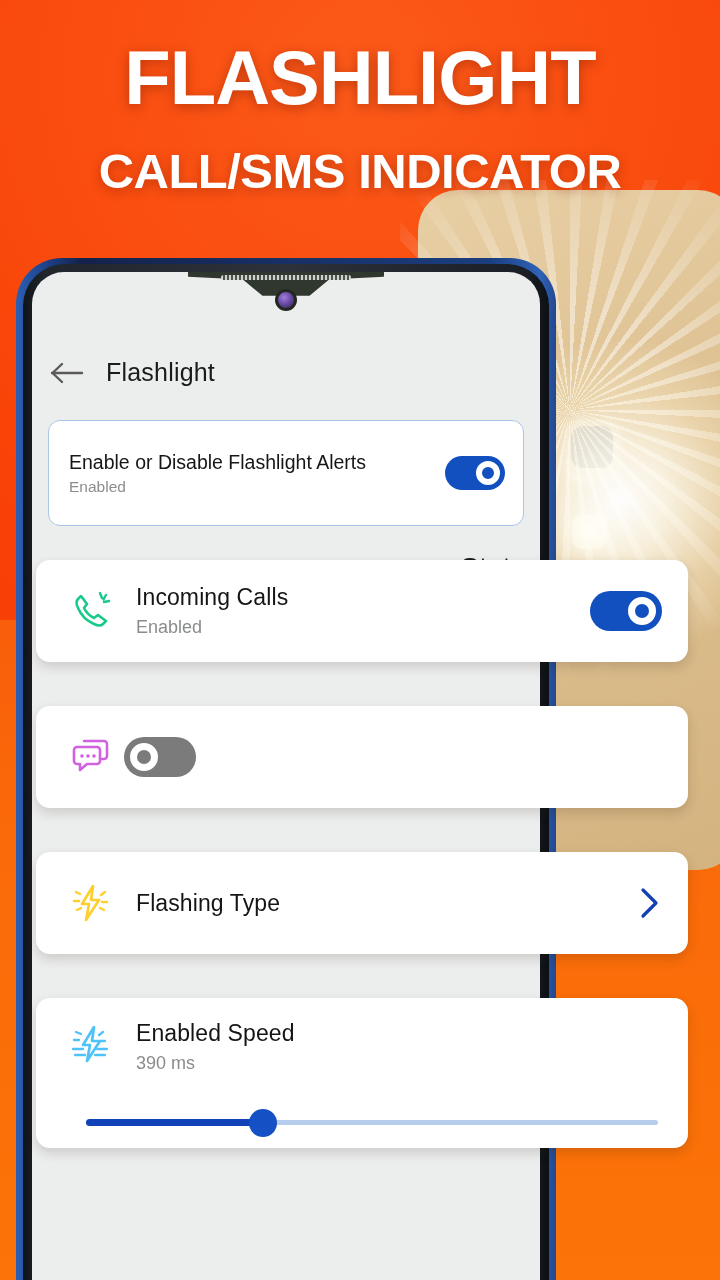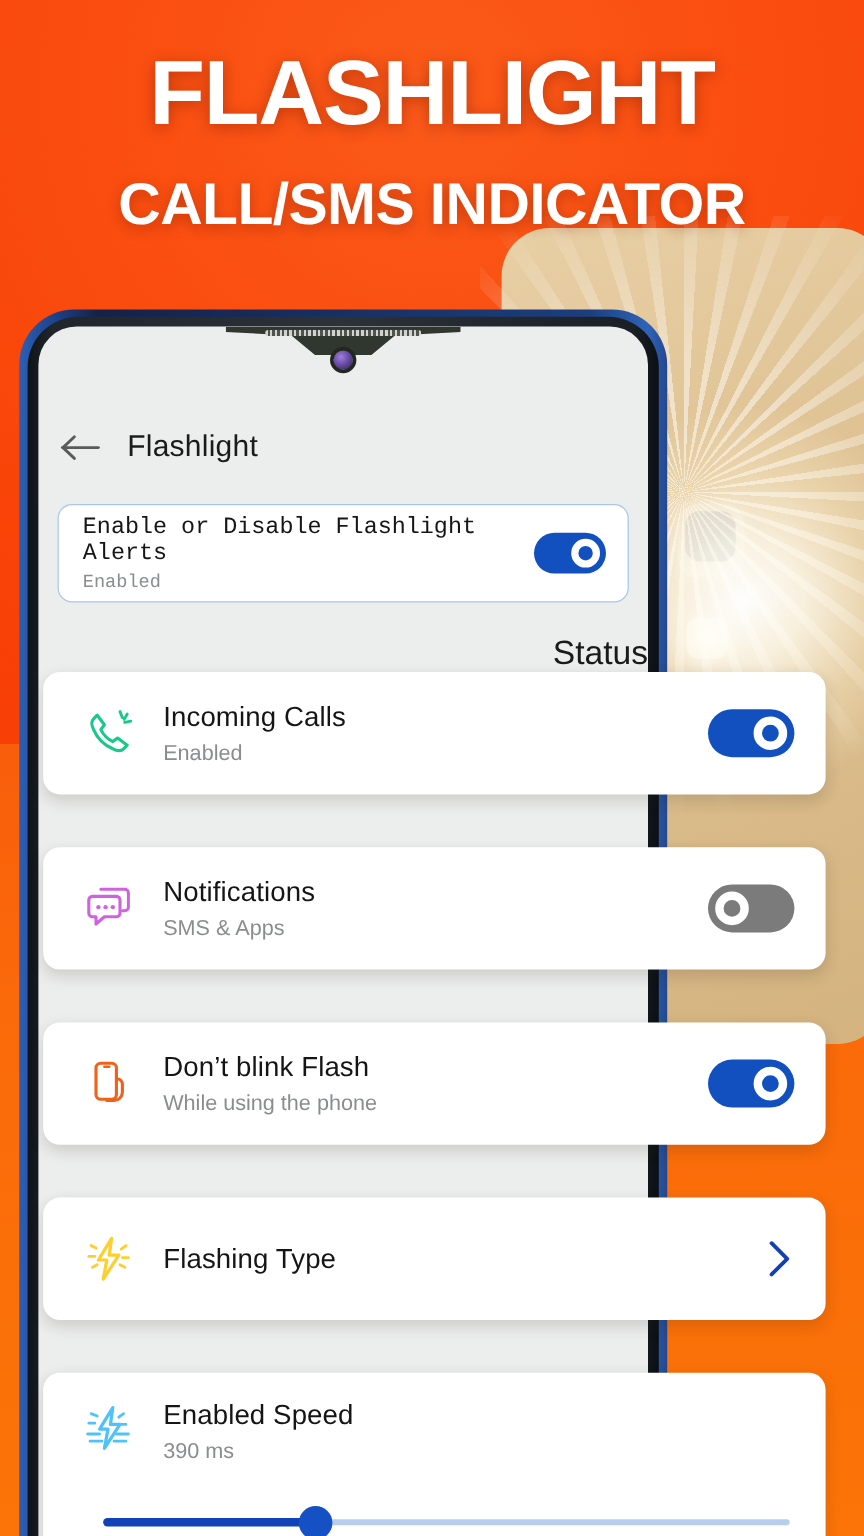--- a/index.html
+++ b/index.html
@@ -198,29 +198,28 @@
   }
   .back-arrow { width: 34px; height: 24px; flex: none; cursor: pointer; }
   .appbar-title {
     font-size: 25px;
     color: #1b1b1b;
     letter-spacing: 0.2px;
   }
 
   .enable-card {
     margin: 33px 16px 0 16px;
-    height: 82px;
+    height: 106px;
     background: #ffffff;
     border: 1.6px solid #a9c6e8;
     border-radius: 12px;
     display: flex;
     align-items: center;
     justify-content: space-between;
     padding: 0 18px 0 20px;
-    font-family: Liberation Mono, monospace;
   }
   .enable-title { font-size: 19.5px; color: #161616; }
   .enable-sub { font-size: 15.5px; color: #8b8d8f; margin-top: 4px; }
 
   .status-heading {
     margin: 26px 0 0 32px;
     font-size: 28px;
     color: #1a1a1a;
     text-align: right;
   }
@@ -408,45 +407,25 @@
     <div class="card">
       <div class="card-icon">
         <svg viewBox="0 0 48 48" width="48" height="48">
           <path d="M17 8h20a3 3 0 013 3v12a3 3 0 01-3 3h-2" fill="none" stroke="#d062e0" stroke-width="2.5" stroke-linecap="round"></path>
           <path d="M10 14h20a3 3 0 013 3v11a3 3 0 01-3 3H20l-7 6v-6h-3a3 3 0 01-3-3V17a3 3 0 013-3z" fill="none" stroke="#d062e0" stroke-width="2.6" stroke-linejoin="round"></path>
           <circle cx="15" cy="23" r="1.8" fill="#d062e0"></circle>
           <circle cx="21" cy="23" r="1.8" fill="#d062e0"></circle>
           <circle cx="27" cy="23" r="1.8" fill="#d062e0"></circle>
         </svg>
       </div>
-      <div class="card-texts">
-        <div class="card-title">Notifications</div>
-        <div class="card-sub">SMS &amp; Apps</div>
-      </div>
       <div class="toggle off">
         <div class="knob"></div>
       </div>
     </div>
 
-    <div class="card">
-      <div class="card-icon">
-        <svg viewBox="0 0 48 48" width="48" height="48">
-          <rect x="13" y="7" width="17" height="30" rx="4" fill="none" stroke="#f2601a" stroke-width="2.6"></rect>
-          <path d="M20 10h4" stroke="#f2601a" stroke-width="2.2" stroke-linecap="round"></path>
-          <path d="M30 20c3 0 5 2 5 5v6c0 4-3 7-7 7h-6" fill="none" stroke="#f2601a" stroke-width="2.6" stroke-linecap="round"></path>
-        </svg>
-      </div>
-      <div class="card-texts">
-        <div class="card-title">Don’t blink Flash</div>
-        <div class="card-sub">While using the phone</div>
-      </div>
-      <div class="toggle on">
-        <div class="knob"></div>
-      </div>
-    </div>
 
     <div class="card">
       <div class="card-icon">
         <svg viewBox="0 0 48 48" width="48" height="48">
           <path d="M26 7 L15 25 H22 L19 41 L32 21 H24 L26 7 Z" fill="none" stroke="#ffcf2e" stroke-width="2.7" stroke-linejoin="round"></path>
           <path d="M9 13 L13 15 M7 22 L12 22 M10 31 L14 29 M38 13 L34 16 M40 23 L35 23 M37 31 L33 29" stroke="#ffcf2e" stroke-width="2.4" stroke-linecap="round" fill="none"></path>
         </svg>
       </div>
       <div class="card-texts">
         <div class="card-title">Flashing Type</div>

